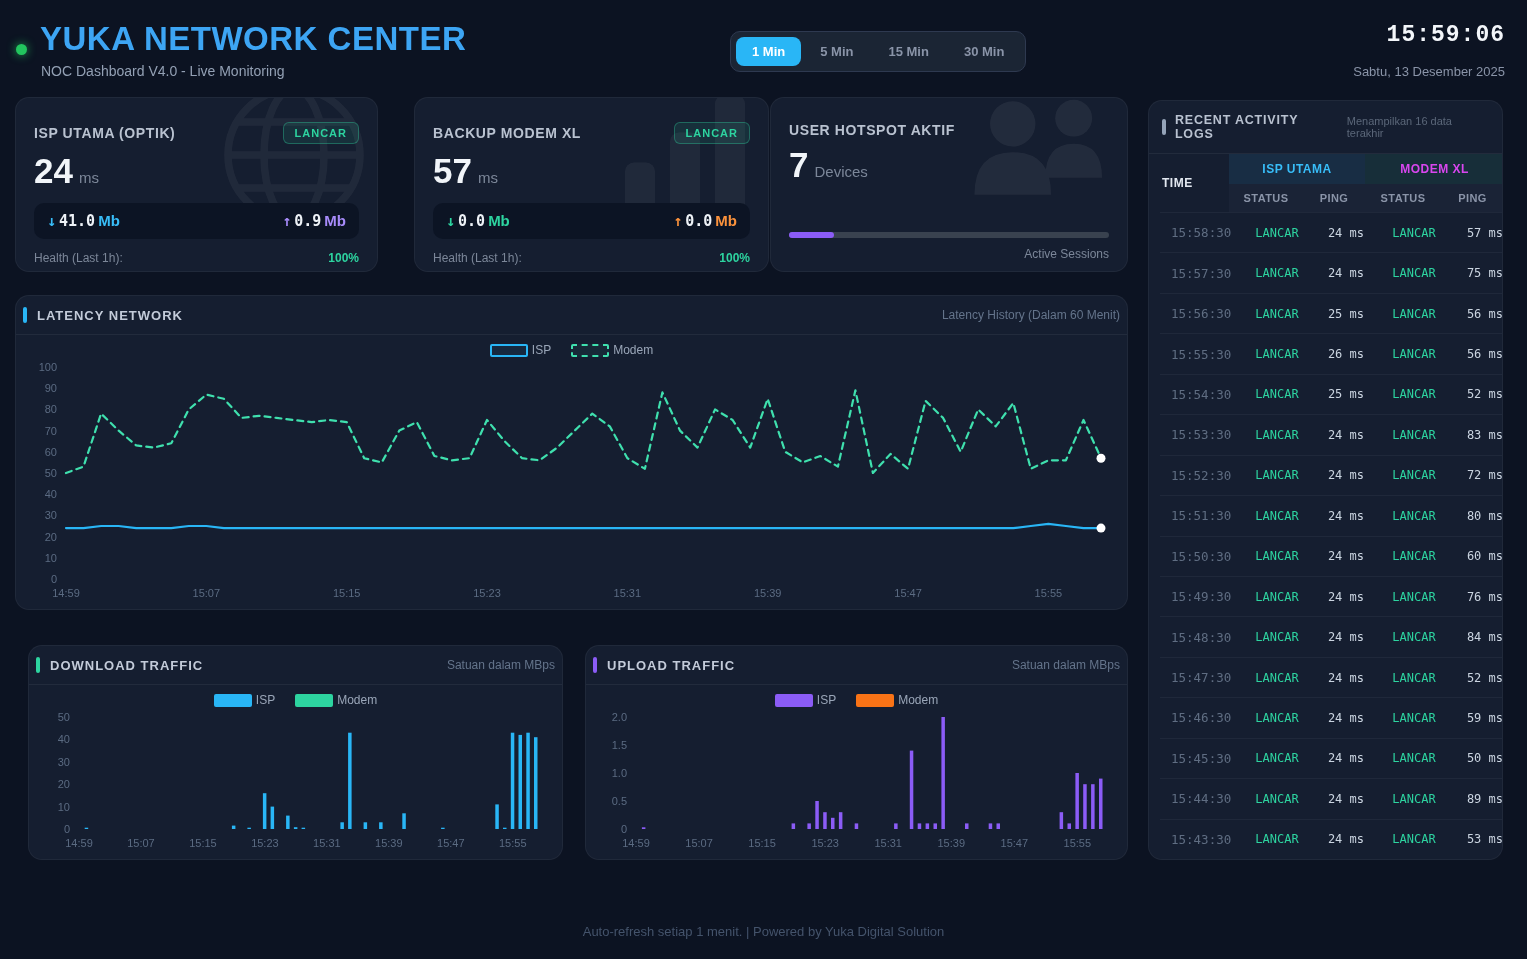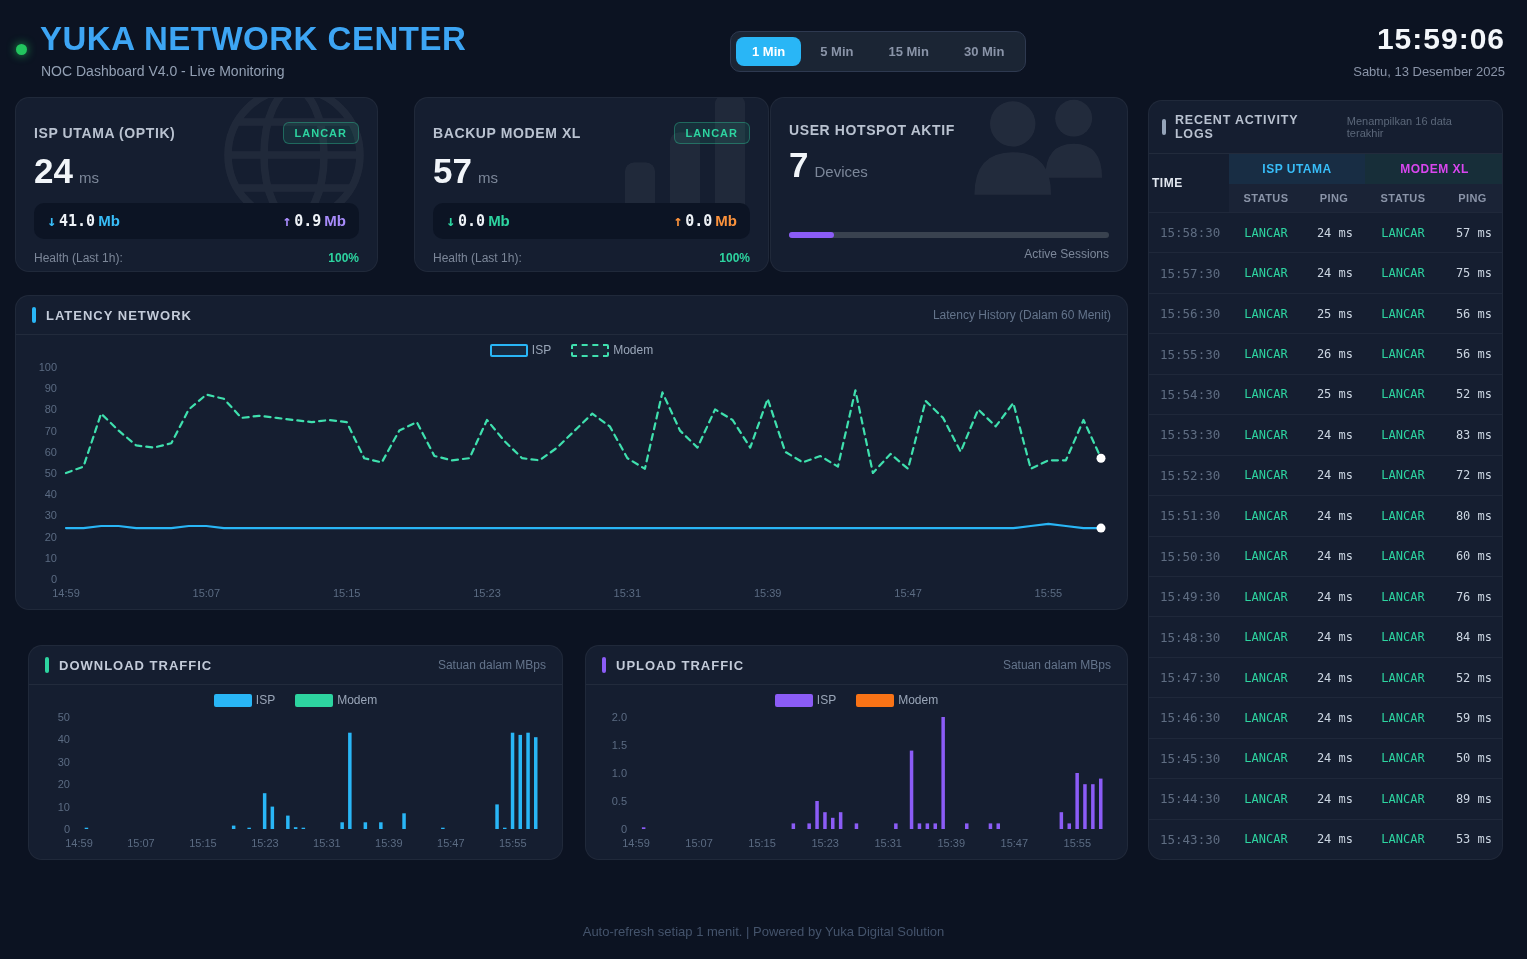--- a/index.html
+++ b/index.html
@@ -11,22 +11,22 @@
   .brand-dot { position:absolute; left:16px; top:44px; width:11px; height:11px; border-radius:50%;
                background:#22c55e; box-shadow:0 0 10px rgba(34,197,94,.8); }
   .page-title { position:absolute; left:40px; top:20px; font-size:33px; font-weight:bold;
                 color:#3da5f4; letter-spacing:.5px; }
   .page-subtitle { position:absolute; left:41px; top:63px; font-size:14px; color:#93a0b4; }
   .range-group { position:absolute; left:730px; top:31px; display:flex; gap:3px; padding:5px;
                  background:#1b2534; border:1px solid #2e3950; border-radius:10px; }
   .range-btn { border:none; background:transparent; color:#8a94a8; font-weight:bold; font-size:13px;
                padding:7px 16px; border-radius:8px; cursor:pointer; font-family:inherit; }
   .range-btn.active { background:#29b6f6; color:#ffffff; }
-  .clock { position:absolute; right:22px; top:22px; font-family:Liberation Sans, sans-serif;
-           font-weight:bold; font-size:30px; color:#f3f6fa; letter-spacing:1px; }
+  .clock { position:absolute; right:22px; top:22px; font-family:Liberation Mono, monospace;
+           font-weight:bold; font-size:23px; color:#f3f6fa; letter-spacing:1px; }
   .date  { position:absolute; right:22px; top:64px; font-size:13px; color:#8a94a8; }
 
   
   .card { position:absolute; top:97px; height:175px; background:#151e30;
           border:1px solid rgba(255,255,255,.05); border-radius:14px; padding:24px 18px;
           overflow:hidden; }
   #card-isp { left:15px;  width:363px; }
   #card-modem { left:414px; width:355px; }
   #card-hotspot { left:770px; width:358px; }
   .card-head { display:flex; justify-content:space-between; align-items:center; position:relative; z-index:2; }
@@ -52,48 +52,48 @@
                       position:relative; z-index:2; }
   .watermark { position:absolute; right:8px; top:-18px; opacity:.05; z-index:1; pointer-events:none; }
 
   
   .panel { position:absolute; background:#151e30; border:1px solid rgba(255,255,255,.05);
            border-radius:14px; display:flex; flex-direction:column; overflow:hidden; }
   #panel-latency  { left:15px;  top:295px; width:1113px; height:315px; }
   #panel-download { left:28px;  top:645px; width:535px;  height:215px; }
   #panel-upload   { left:585px; top:645px; width:543px;  height:215px;justify-content:space-between; }
   .panel-head { display:flex; justify-content:space-between; align-items:center;
-                padding:11px 16px; border-bottom:1px solid rgba(255,255,255,.06); }
+                padding:11px 7px; border-bottom:1px solid rgba(255,255,255,.06); }
   .panel-title-wrap { display:flex; align-items:center; gap:10px; }
   .accent-bar { width:4px; height:16px; border-radius:2px; }
   .panel-title { font-size:13px; font-weight:bold; letter-spacing:1px; color:#c3cbd9; }
   .panel-sub { font-size:12px; color:#64748b; }
   .legend-row { display:flex; justify-content:center; align-items:center; gap:20px; margin-top:8px; }
   .legend-item { display:flex; align-items:center; gap:4px; font-size:12px; color:#9aa6b8; }
   .legend-box { width:38px; height:13px; border-radius:2px; }
   .chart-host { flex:1; margin:2px 10px 6px 6px; position:relative; }
 
   
   #panel-logs { left:1148px; top:100px; width:355px; height:760px; position:absolute;
                 background:#151e30; border:1px solid rgba(255,255,255,.05); border-radius:14px;
                 display:flex; flex-direction:column; overflow:hidden; }
   .logs-head { display:flex; align-items:center; gap:9px; padding:12px 13px;
                border-bottom:1px solid rgba(255,255,255,.06); }
   .logs-title { font-size:12.5px; font-weight:bold; letter-spacing:.8px; color:#b9c2d0; }
   .logs-sub { font-size:11px; color:#5b6779; margin-left:auto; }
   .thead { display:grid; grid-template-columns:80px 74px 62px 76px 63px; }
-  .th-time { grid-row:1 / 3; grid-column:1; display:flex; align-items:center; padding-left:3px;
+  .th-time { grid-row:1 / 3; grid-column:1; display:flex; align-items:center; padding-left:13px;
              font-size:12px; font-weight:bold; color:#e2e8f0; letter-spacing:.5px; }
   .th-group { grid-row:1; height:30px; display:flex; align-items:center; justify-content:center;
               font-size:12px; font-weight:bold; letter-spacing:.5px; }
   .th-group-isp { grid-column:2 / 4; color:#38bdf8; background:rgba(56,189,248,.10); }
   .th-group-modem { grid-column:4 / 6; color:#d946ef; background:rgba(45,212,160,.09); }
   .th-sub { grid-row:2; height:28px; display:flex; align-items:center; justify-content:center;
             font-size:11px; font-weight:bold; color:#8a94a8; letter-spacing:.4px; background:#1a2336; }
-  .logs-body { flex:1; display:flex; flex-direction:column; }
+  .logs-body { flex:1; display:flex; flex-direction:column;margin-left:11px; }
   .log-row { flex:1; display:grid; grid-template-columns:80px 74px 62px 76px 63px;
              align-items:center; border-top:1px solid rgba(148,163,184,.08);
              font-family:"DejaVu Sans Mono", monospace; }
   .c-time { padding-left:11px; font-size:12.5px; color:#5f6d82; }
   .c-status { text-align:center; font-size:12px; color:#2dd4a0; }
   .c-ping { text-align:right; padding-right:12px; font-size:12px; color:#cbd5e1; }
 
   .footer { position:absolute; bottom:20px; width:100%; text-align:center; font-size:13px; color:#44536b; }
 </style>
 </head>

